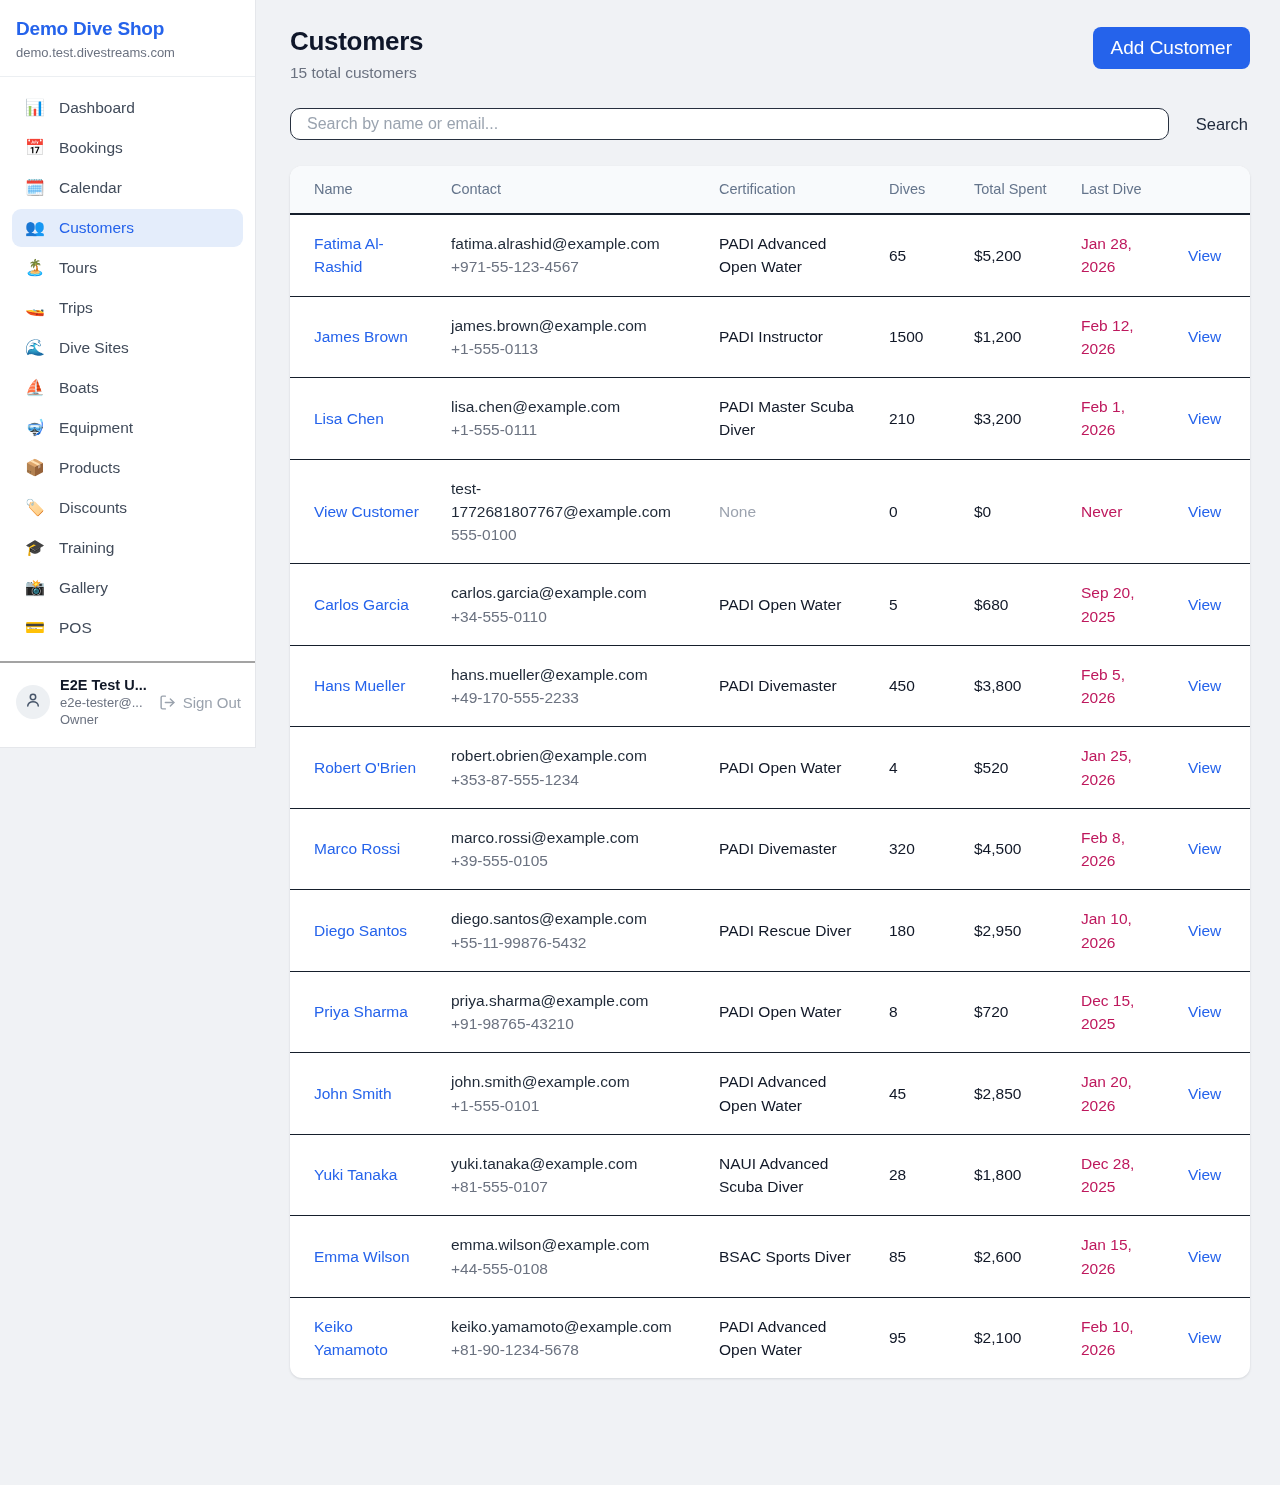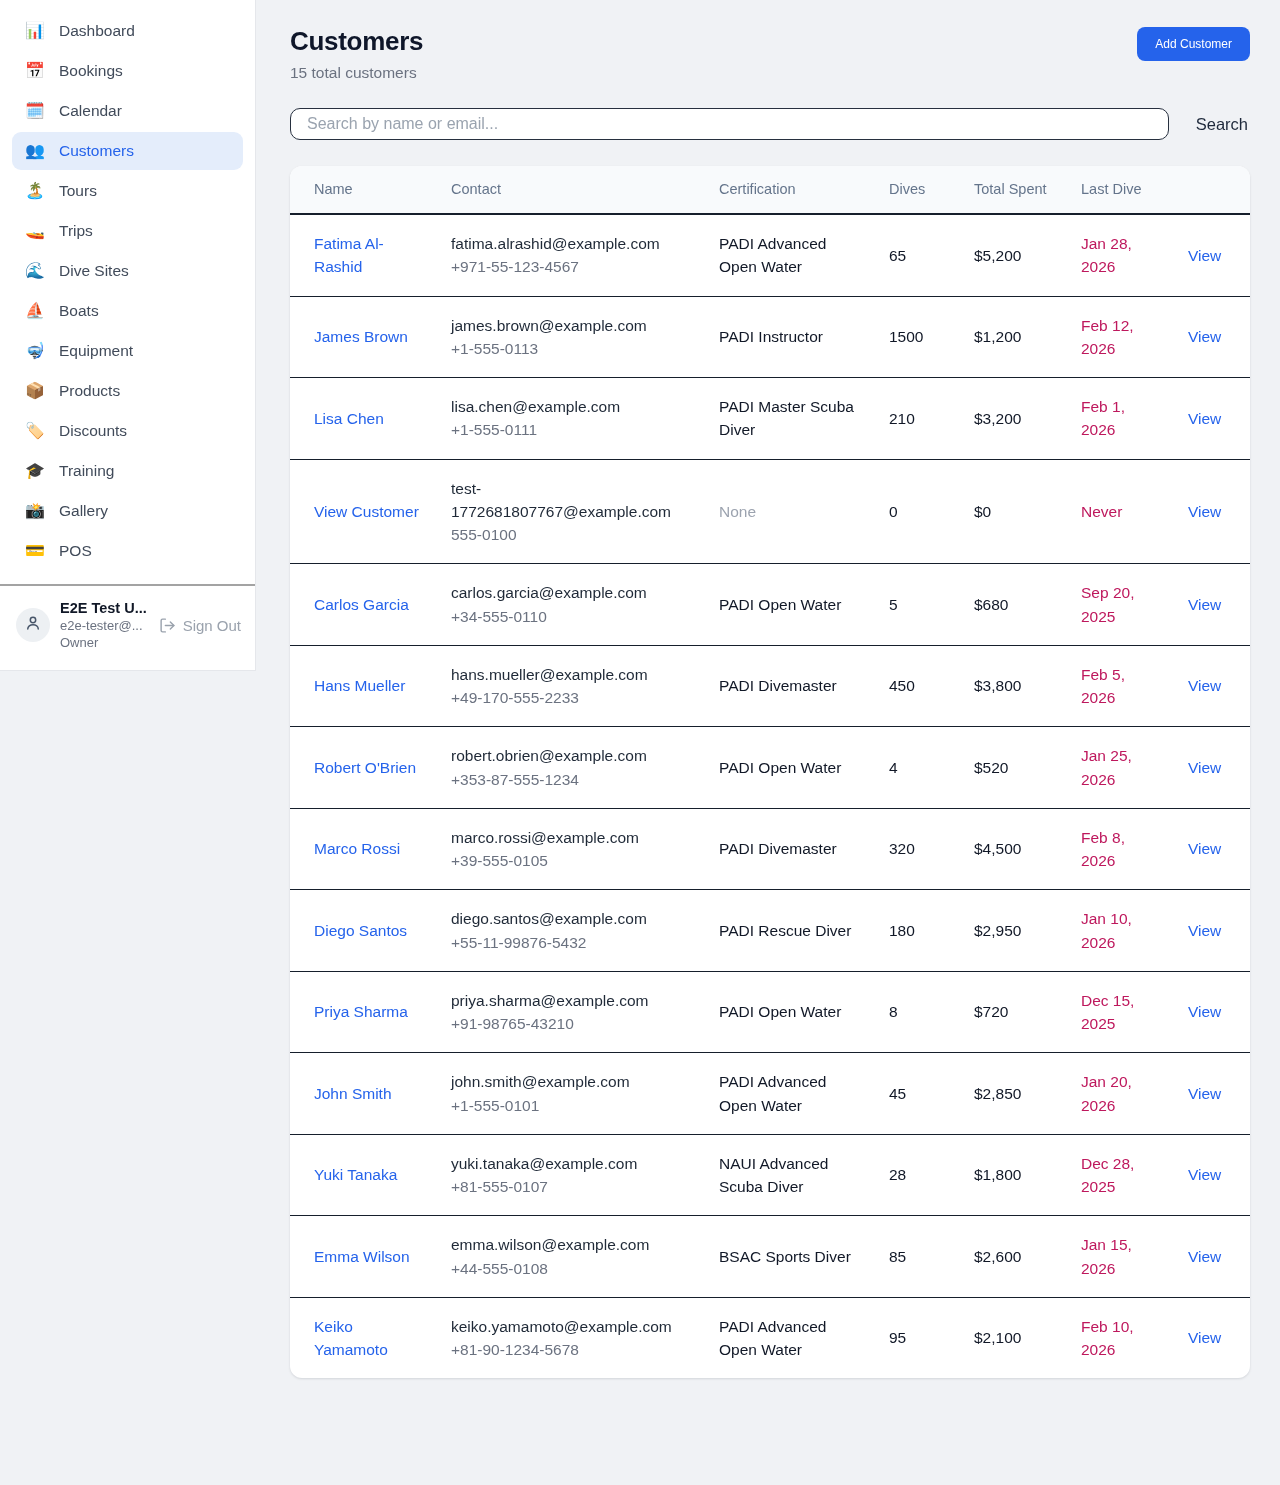--- a/index.html
+++ b/index.html
@@ -58,21 +58,21 @@
     color:#9aa2ad;font-size:15px;
     font-family:inherit;white-space:nowrap;
   }
   
   main.main{flex:1;padding:26px 30px 40px 34px;min-width:0;}
   .page-head{display:flex;justify-content:space-between;align-items:flex-start;}
   h1.page-title{font-size:26px;font-weight:700;letter-spacing:-.3px;color:#0f172a;}
   .subtitle{color:#6b7280;font-size:15.5px;margin-top:7px;}
   .btn-primary{
     background:var(--accent);color:#fff;border:none;cursor:pointer;
-    font-family:inherit;font-size:12px;font-weight:500;
+    font-family:inherit;font-size:19px;font-weight:500;
     padding:10px 18px;border-radius:8px;margin-top:1px;
   }
   .search-row{display:flex;align-items:center;gap:25px;margin-top:26px;}
   .search-row input{
     flex:1;height:32px;
     border:1px solid #27303f;border-radius:10px;
     padding:0 16px;font-size:16px;font-family:inherit;color:#0f172a;
     background:#fff;outline:none;
   }
   .search-row input::placeholder{color:#9aa3af;}
@@ -105,20 +105,24 @@
   .c-cert{color:#111827;}
   .c-cert.muted{color:#9ca3af;}
   .c-dives,.c-spent{color:#111827;}
   .c-last{color:#be185d;}
   .c-view a{color:var(--accent);font-weight:500;text-decoration:none;cursor:pointer;}
 </style>
 </head>
 <body>
 
 <aside class="sidebar">
+  <div class="side-head">
+    <div class="shop-name">Demo Dive Shop</div>
+    <div class="shop-domain">demo.test.divestreams.com</div>
+  </div>
   <nav class="side-nav" id="nav-list">
       <div class="nav-item">
         <span class="ic">📊</span>
         <span>Dashboard</span>
       </div>
       <div class="nav-item">
         <span class="ic">📅</span>
         <span>Bookings</span>
       </div>
       <div class="nav-item">

